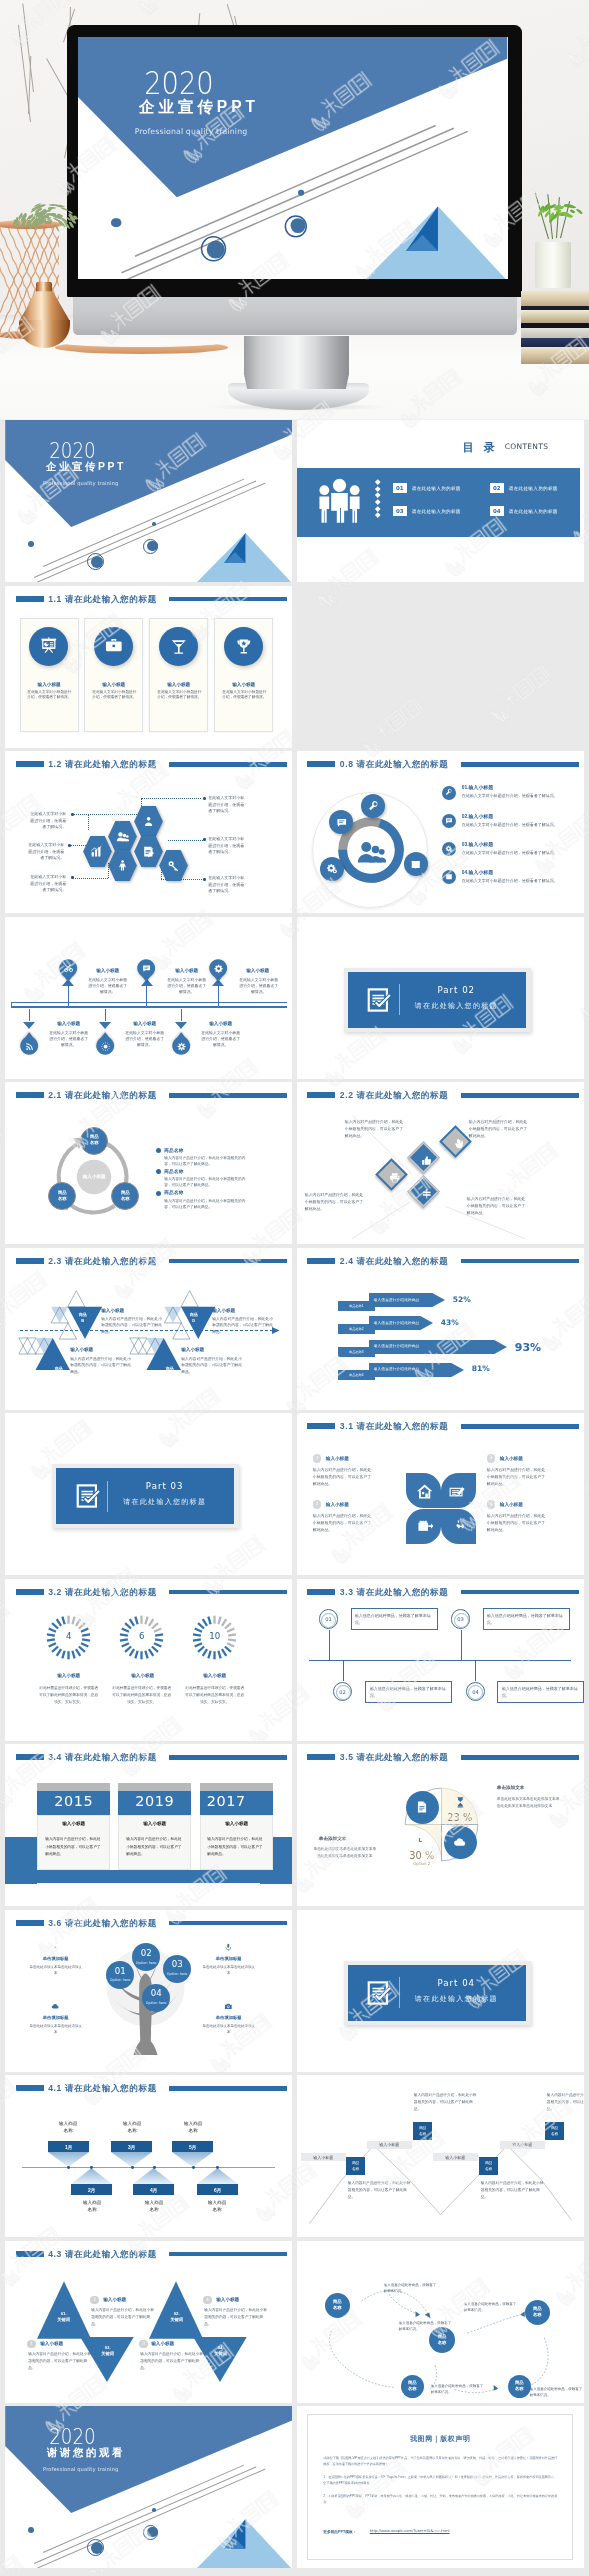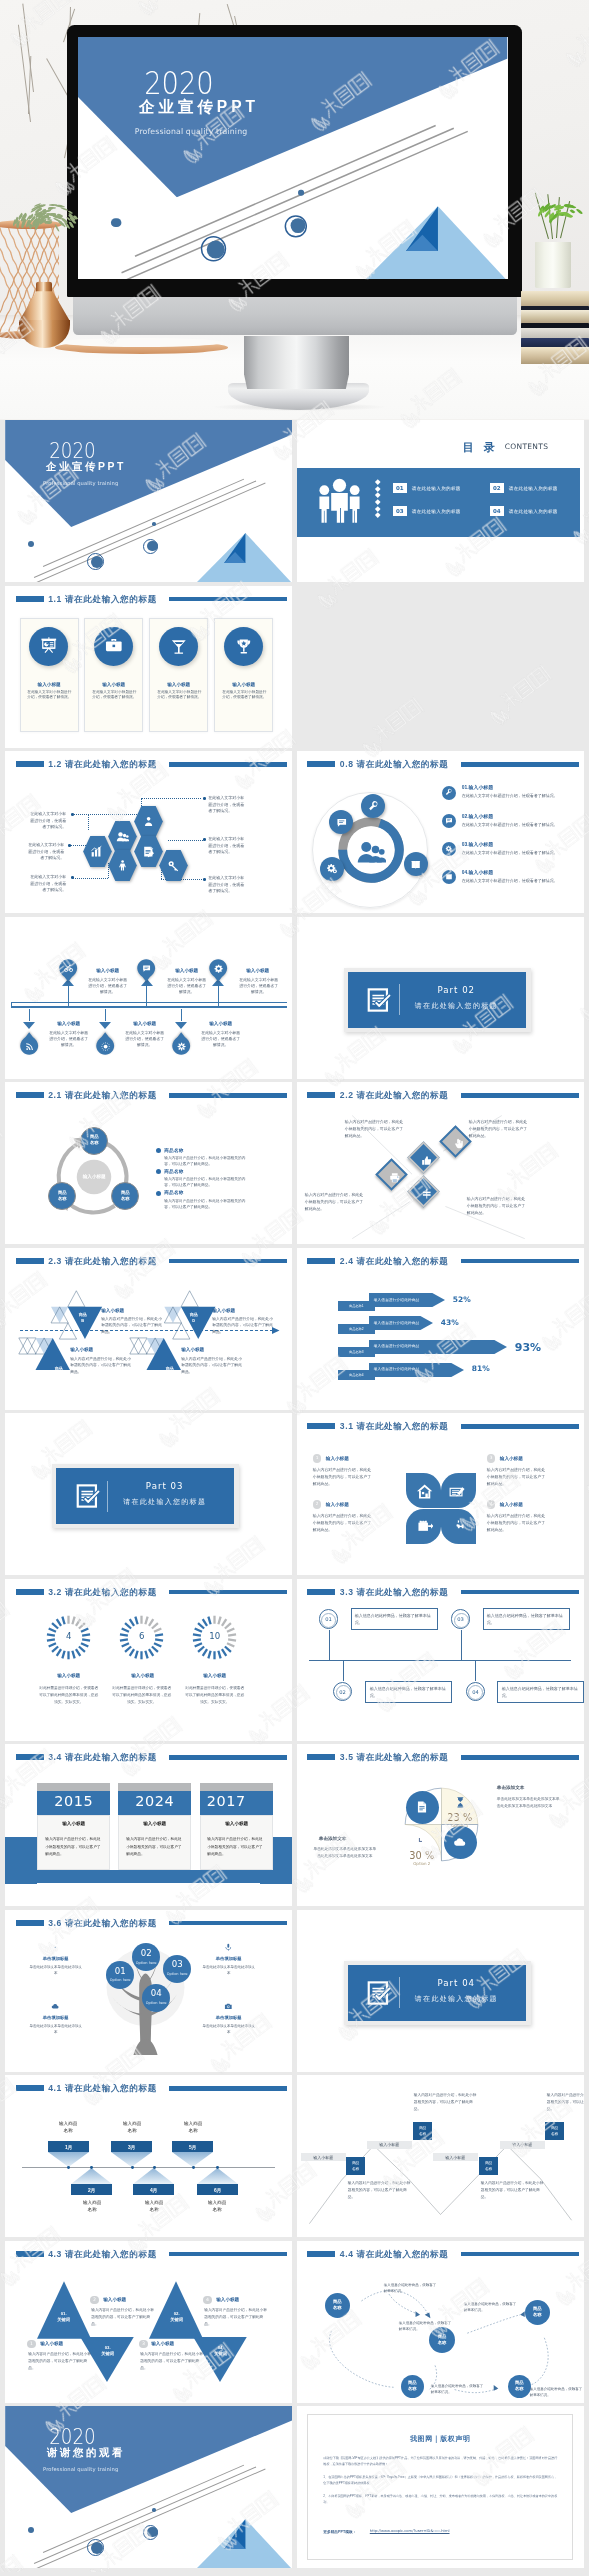--- a/index.html
+++ b/index.html
@@ -1058,21 +1058,21 @@
           <div class="abs" style="left:0;top:93px;width:32px;height:47px;background:#3573ad"></div>
           <div class="abs" style="left:255px;top:93px;width:32px;height:47px;background:#3573ad"></div>
           <div class="abs" style="left:32px;top:39px;width:73px;height:8px;background:#b6b8ba"></div>
           <div class="abs" style="left:32px;top:47px;width:73px;height:24px;background:#3573ad"></div>
           <div class="abs en" style="left:32px;top:49px;width:73px;text-align:center;font-size:14.4px;color:#fff;letter-spacing:0.6px">2015</div>
           <div class="abs" style="left:32px;top:71px;width:73px;height:55px;background:#f7f7f6;border:0.6px solid #e3e5e7"></div>
           <div class="abs h4" style="left:32px;top:77px;width:73px;text-align:center;color:#1b1b1b">输入小标题</div>
           <div class="abs bd" style="left:40px;top:92px;width:58px;line-height:2.05;color:#2b2b2b">输入内容对产品进行介绍，和此处小标题相关的内容，可以让客户了解此商品。</div>
           <div class="abs" style="left:113px;top:39px;width:73px;height:8px;background:#b6b8ba"></div>
           <div class="abs" style="left:113px;top:47px;width:73px;height:24px;background:#3573ad"></div>
-          <div class="abs en" style="left:113px;top:49px;width:73px;text-align:center;font-size:14.4px;color:#fff;letter-spacing:0.6px">2024</div>
+          <div class="abs en" style="left:113px;top:49px;width:73px;text-align:center;font-size:14.4px;color:#fff;letter-spacing:0.6px">2019</div>
           <div class="abs" style="left:113px;top:71px;width:73px;height:55px;background:#f7f7f6;border:0.6px solid #e3e5e7"></div>
           <div class="abs h4" style="left:113px;top:77px;width:73px;text-align:center;color:#1b1b1b">输入小标题</div>
           <div class="abs bd" style="left:121px;top:92px;width:58px;line-height:2.05;color:#2b2b2b">输入内容对产品进行介绍，和此处小标题相关的内容，可以让客户了解此商品。</div>
           <div class="abs" style="left:195px;top:39px;width:73px;height:8px;background:#b6b8ba"></div>
           <div class="abs" style="left:195px;top:47px;width:73px;height:24px;background:#3573ad"></div>
           <div class="abs en" style="left:195px;top:49px;width:52px;text-align:center;font-size:14.4px;color:#fff;letter-spacing:0.6px">2017</div>
           <div class="abs" style="left:195px;top:71px;width:73px;height:55px;background:#f7f7f6;border:0.6px solid #e3e5e7"></div>
           <div class="abs h4" style="left:195px;top:77px;width:73px;text-align:center;color:#1b1b1b">输入小标题</div>
           <div class="abs bd" style="left:202px;top:92px;width:58px;line-height:2.05;color:#2b2b2b">输入内容对产品进行介绍，和此处小标题相关的内容，可以让客户了解此商品。</div>
         </div>
@@ -1318,25 +1318,20 @@
           <div class="abs h4" style="left:98px;top:56px">输入小标题</div>
           <div class="abs bd" style="left:86px;top:66px;width:66px;line-height:1.9">输入内容对产品进行介绍，和此处小标题相关的内容，可以让客户了解此商品。</div>
           <div class="abs en" style="left:134px;top:99px;width:8.6px;height:8.6px;line-height:8.6px;text-align:center;border-radius:50%;background:#cfd2d5;color:#fff;font-size:4.6px">3</div>
           <div class="abs h4" style="left:146px;top:100px">输入小标题</div>
           <div class="abs bd" style="left:135px;top:110px;width:66px;line-height:1.9">输入内容对产品进行介绍，和此处小标题相关的内容，可以让客户了解此商品。</div>
           <div class="abs en" style="left:198px;top:55px;width:8.6px;height:8.6px;line-height:8.6px;text-align:center;border-radius:50%;background:#cfd2d5;color:#fff;font-size:4.6px">4</div>
           <div class="abs h4" style="left:211px;top:56px">输入小标题</div>
           <div class="abs bd" style="left:199px;top:66px;width:66px;line-height:1.9">输入内容对产品进行介绍，和此处小标题相关的内容，可以让客户了解此商品。</div>
         </div>
         <div class="slide">
-          <div class="hdr">
-            <span class="hdr-b1"></span>
-            <span class="hdr-t">4.4 请在此处输入您的标题</span>
-            <span class="hdr-b2"></span>
-          </div>
           <svg class="abs" style="left:0;top:0;width:287px;height:162px" viewBox="0 0 499 281">
             <g fill="none" stroke="#6f8faf" stroke-width="1" stroke-dasharray="3 3">
               <path d="M112 104 C160 70 208 86 232 134"></path>
               <path d="M296 160 C350 140 372 132 388 128"></path>
               <path d="M240 216 C250 244 230 260 228 258"></path>
               <path d="M274 258 C310 268 330 262 350 256"></path>
               <path d="M60 156 C40 200 110 250 168 254"></path>
               <path d="M430 168 C450 220 420 246 406 250"></path>
               <path d="M160 92 C170 108 190 120 214 128"></path>
             </g>

